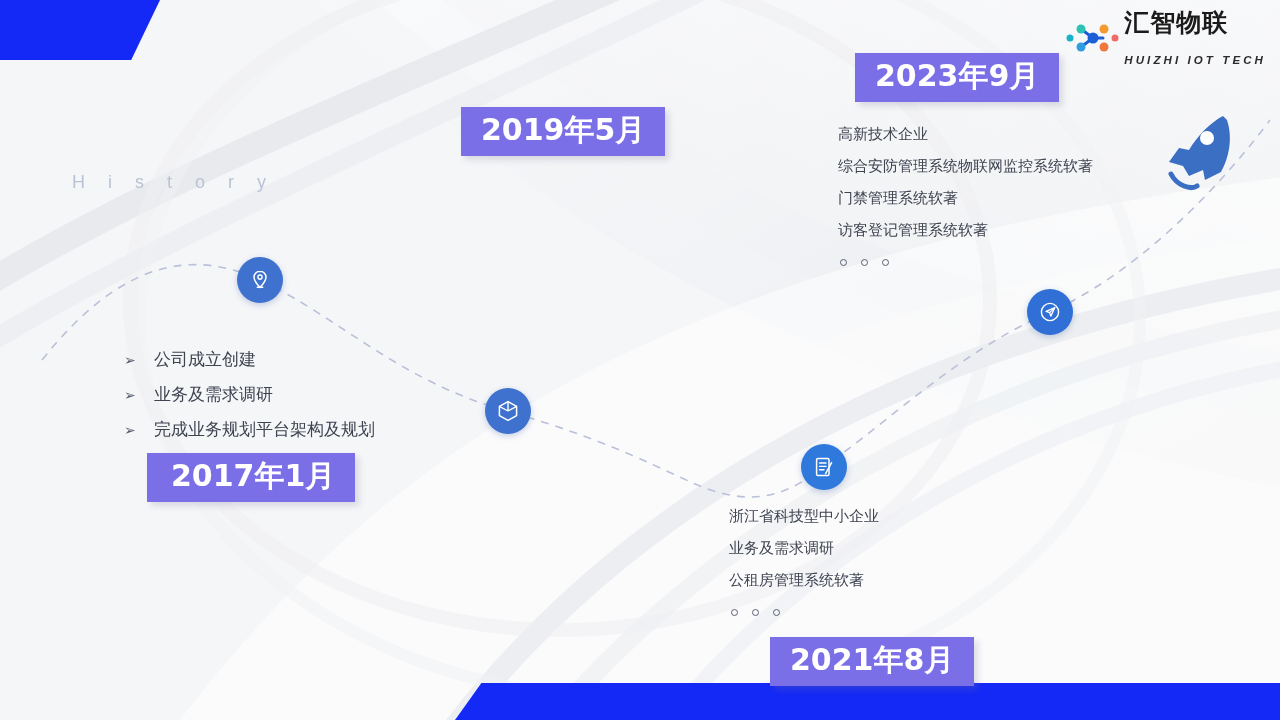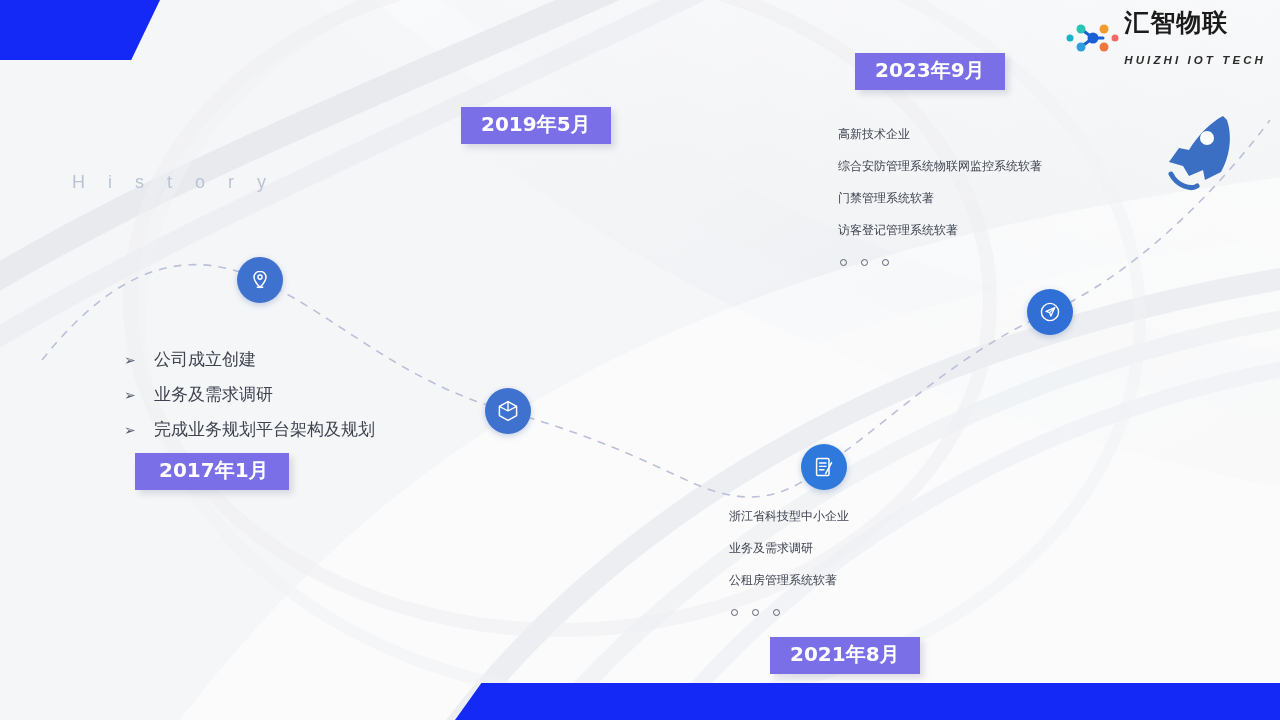--- a/index.html
+++ b/index.html
@@ -43,30 +43,30 @@
     background:#3f72cf;display:flex;align-items:center;justify-content:center;
     box-shadow:0 2px 6px rgba(50,90,160,.28);}
   .node svg{display:block;}
   .node-1{left:237px;top:257px;}
   .node-2{left:485px;top:388px;}
   .node-3{left:801px;top:444px;background:#2f79dc;}
   .node-4{left:1027px;top:289px;background:#2f6fd6;}
 
   
   .badge{position:absolute;background:#7b6fe8;color:#fff;font-weight:bold;
-    font-size:20px;padding:6px 20px 8px;white-space:nowrap;
+    font-size:30px;padding:6px 20px 8px;white-space:nowrap;
     box-shadow:4px 4px 6px rgba(120,120,150,.22);line-height:1.15;
     font-family:"DejaVu Sans","Liberation Sans",sans-serif;}
-  .badge-2017{left:135px;top:453px;padding-left:24px;}
+  .badge-2017{left:147px;top:453px;padding-left:24px;}
   .badge-2019{left:461px;top:107px;}
   .badge-2021{left:770px;top:637px;}
   .badge-2023{left:855px;top:53px;}
 
   
-  .block{position:absolute;color:#3e4350;font-size:12px;line-height:32px;
+  .block{position:absolute;color:#3e4350;font-size:15px;line-height:32px;
     white-space:nowrap;font-family:Liberation Sans, sans-serif;}
   .block-2019{left:455px;top:158px;}
   .block-2023{left:838px;top:118px;}
   .block-2021{left:729px;top:500px;}
 
   .bullets{position:absolute;left:124px;top:342px;color:#3e4350;font-size:17px;
     line-height:34px;font-family:"DejaVu Sans","Liberation Sans",sans-serif;}
   .bullets .row{display:flex;align-items:baseline;white-space:nowrap;}
   .bullets .arrow{width:30px;color:#555b68;font-size:14px;flex:none;}
 

